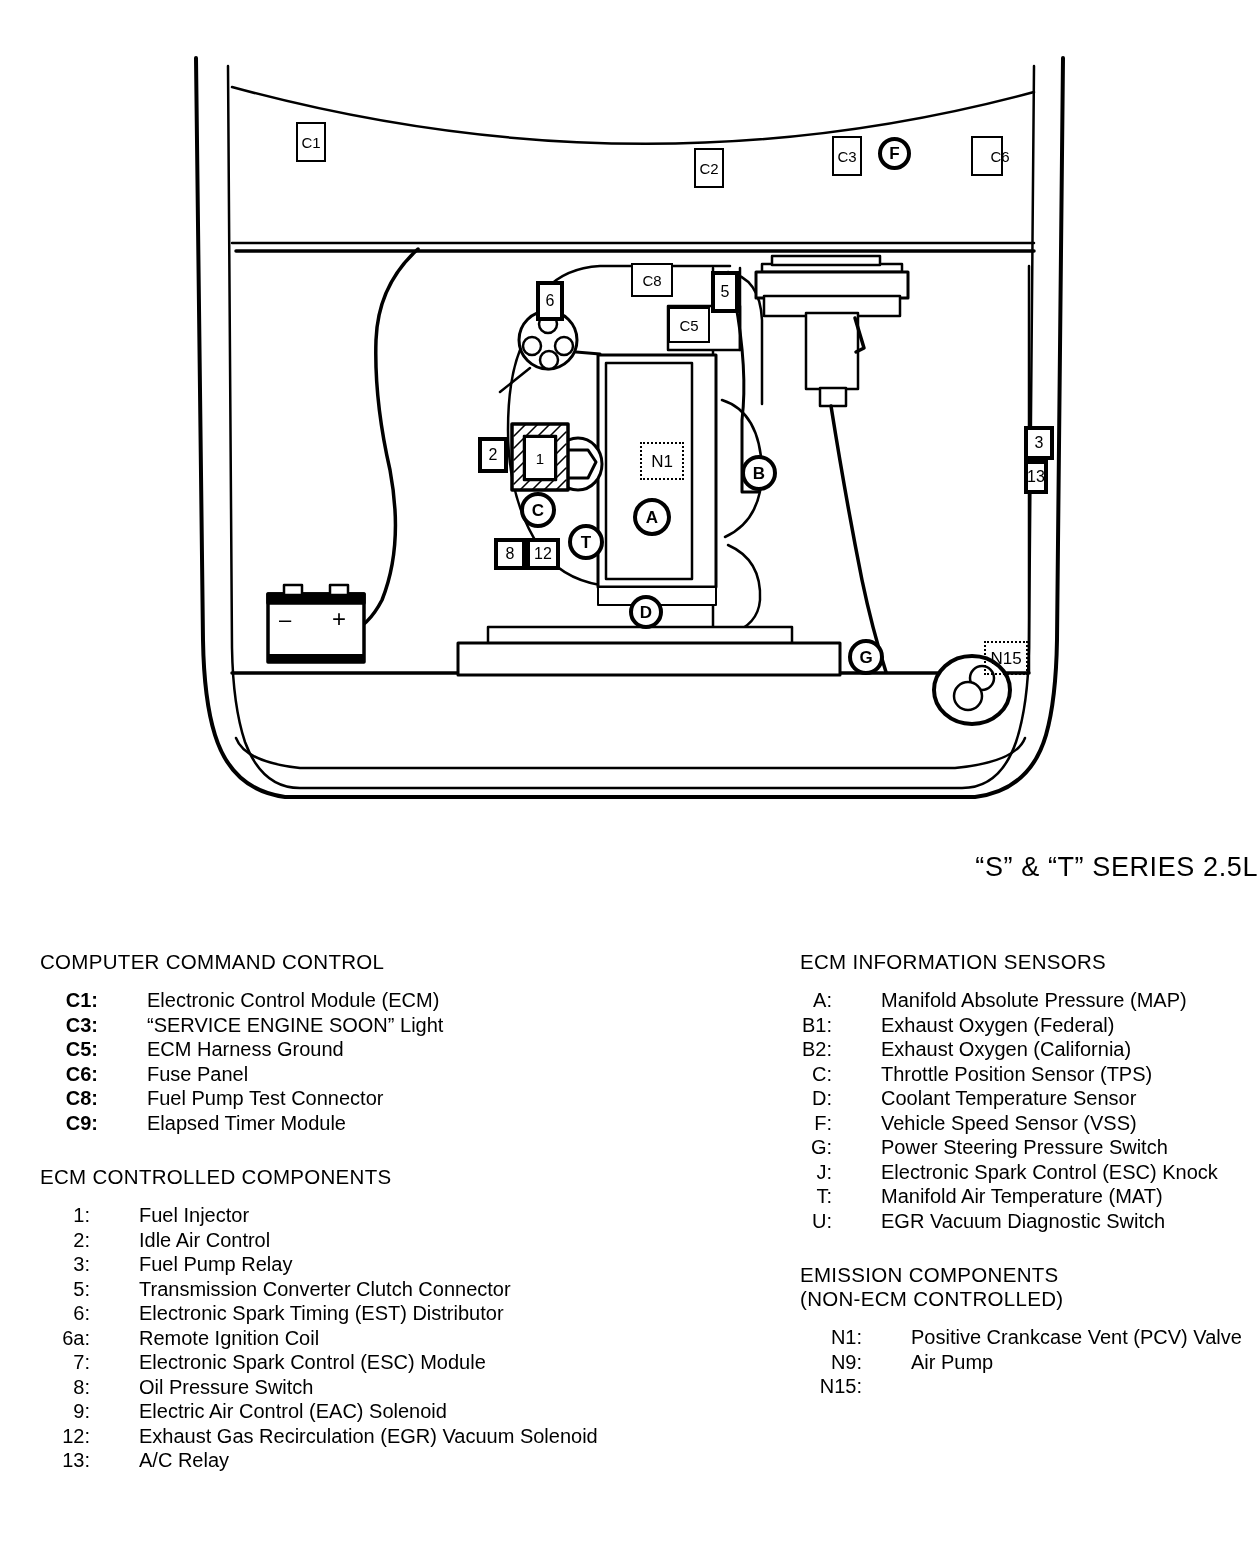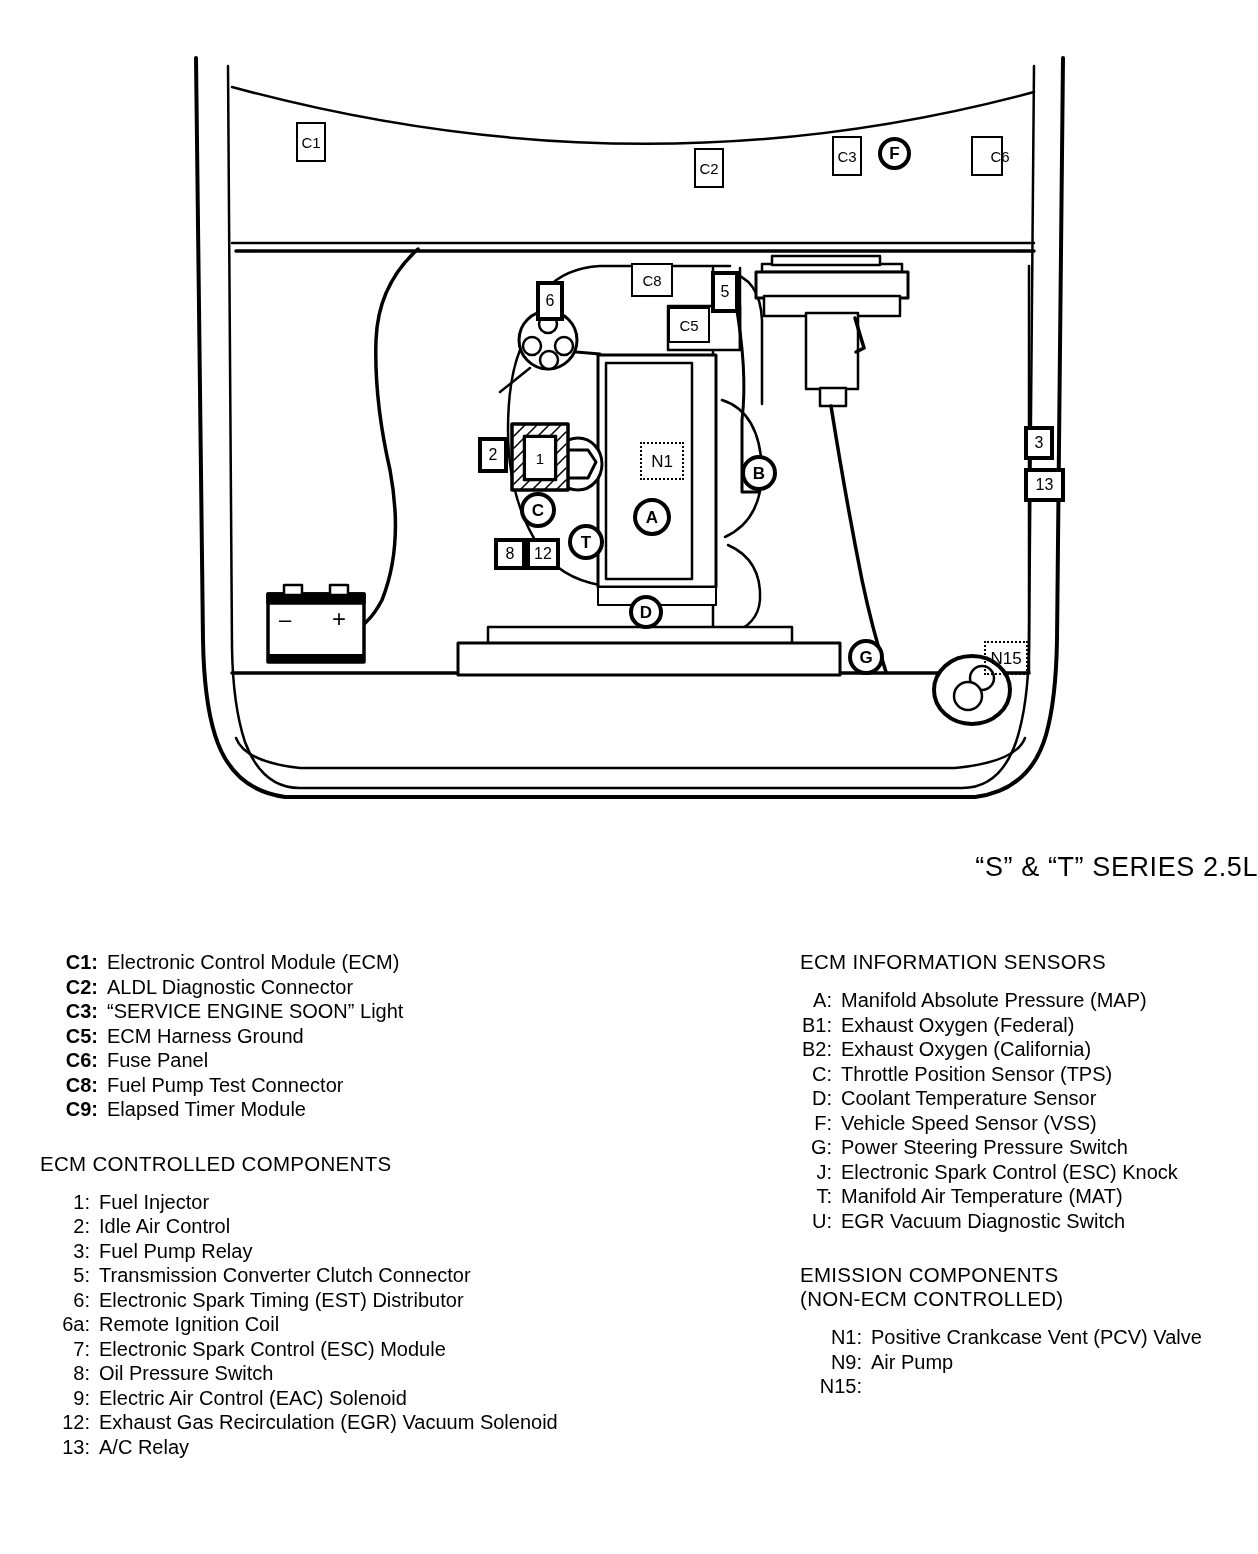--- a/index.html
+++ b/index.html
@@ -106,21 +106,21 @@
     display: flex;
     font-size: 20px;
     line-height: 24.5px;
     white-space: nowrap;
   }
   .legend-key {
     text-align: right;
     flex: 0 0 auto;
     padding-right: 9px;
   }
-  .legend-val { flex: 1 1 auto; }
+  .legend-val { flex: 1 1 auto; margin-left: 40px; }
 
   
   #list-ccc .legend-key  { width: 52px; font-weight: bold; }
   #list-ccc             { margin-left: 6px; }
   #list-ecc .legend-key  { width: 44px; }
   #list-ecc             { margin-left: 6px; }
   
   #list-sensors .legend-key { width: 32px; }
   #list-emission .legend-key { width: 52px; }
   #list-emission { margin-left: 10px; }
@@ -257,43 +257,40 @@
     <div class="callout box-thick" style="left:494px;  top:538px; width:32px; height:32px;">8</div>
     <div class="callout box-thick" style="left:526px;  top:538px; width:34px; height:32px;">12</div>
 
     <div class="callout circle" style="left:633px;  top:498px; width:38px; height:38px;">A</div>
     <div class="callout dotted" style="left:640px;  top:442px; width:44px; height:38px;">N1</div>
 
     <div class="callout circle" style="left:629px;  top:595px; width:34px; height:34px;">D</div>
     <div class="callout circle" style="left:848px;  top:639px; width:36px; height:36px;">G</div>
 
     <div class="callout box-thick" style="left:1024px; top:426px; width:30px; height:34px;">3</div>
-    <div class="callout box-thick" style="left:1024px; top:460px; width:41px; height:34px;margin-top:8px;">13</div>
+    <div class="callout box-thick" style="left:1024px; top:460px; width:24px; height:34px;">13</div>
     <div class="callout dotted" style="left:984px;  top:641px; width:44px; height:34px;">N15</div>
 
     <div class="callout" style="left:272px; top:608px; width:26px; height:24px; font-size:22px;">–</div>
     <div class="callout" style="left:326px; top:606px; width:26px; height:26px; font-size:24px;">+</div>
 
   </div>
 
   <div id="caption">“S” &amp; “T” SERIES 2.5L</div>
 
   <div id="legend">
 
     <div class="legend-col" id="legend-col-left">
 
       <div class="legend-section">
+        <div class="section-title">COMPUTER COMMAND CONTROL</div>
         <ul class="legend-list" id="list-ccc">
           <li class="legend-item">
             <span class="legend-key">C1:</span>
             <span class="legend-val">Electronic Control Module (ECM)</span>
-          </li>
-          <li class="legend-item">
-            <span class="legend-key">C2:</span>
-            <span class="legend-val">ALDL Diagnostic Connector</span>
           </li>
           <li class="legend-item">
             <span class="legend-key">C3:</span>
             <span class="legend-val">“SERVICE ENGINE SOON” Light</span>
           </li>
           <li class="legend-item">
             <span class="legend-key">C5:</span>
             <span class="legend-val">ECM Harness Ground</span>
           </li>
           <li class="legend-item">

